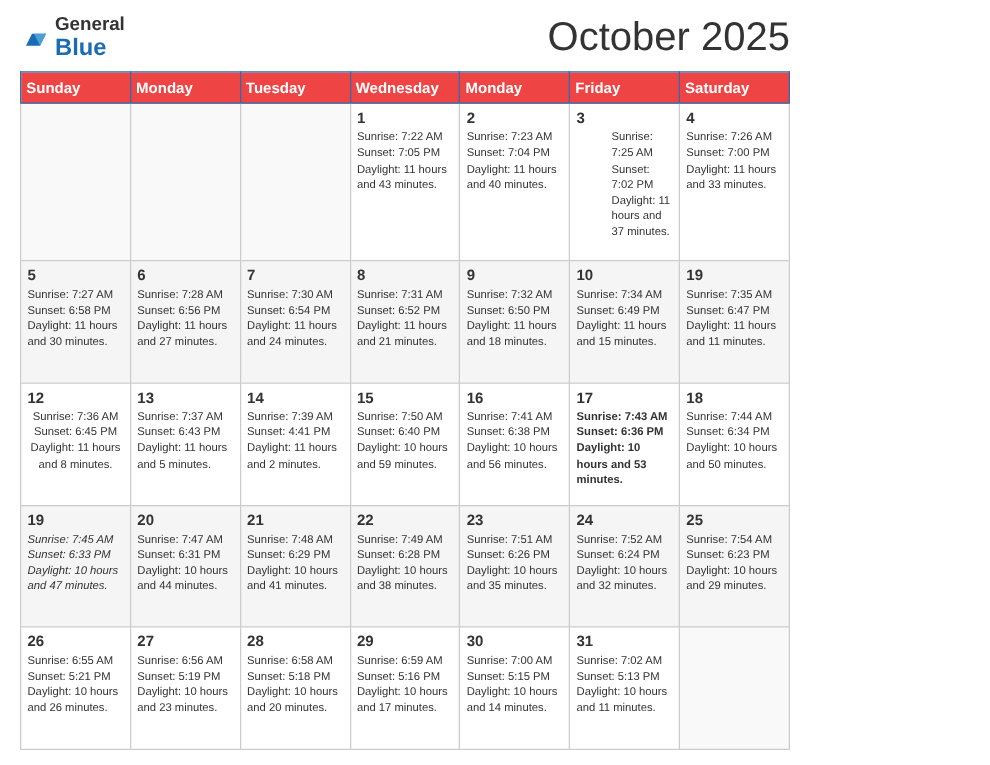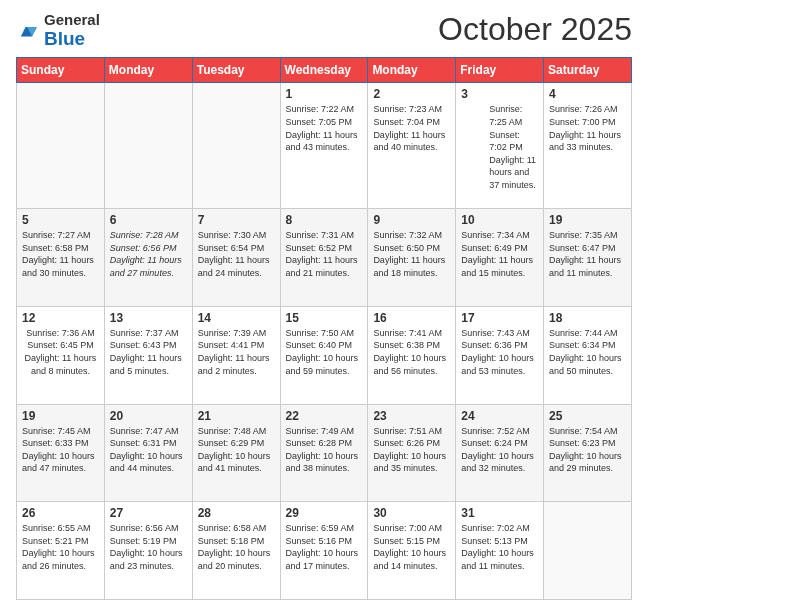--- a/index.html
+++ b/index.html
@@ -156,21 +156,21 @@
         </tr>
         <tr>
           <td>
             <span class="day-num">5</span>
             <div class="day-info" style="white-space: pre-line;">Sunrise: 7:27 AM
 Sunset: 6:58 PM
 Daylight: 11 hours and 30 minutes.</div>
           </td>
           <td>
             <span class="day-num">6</span>
-            <div class="day-info" style="white-space: pre-line; font-style: italic;">Sunrise: 7:28 AM
+            <div class="day-info" style="white-space: pre-line;">Sunrise: 7:28 AM
 Sunset: 6:56 PM
 Daylight: 11 hours and 27 minutes.</div>
           </td>
           <td>
             <span class="day-num">7</span>
             <div class="day-info" style="white-space: pre-line;">Sunrise: 7:30 AM
 Sunset: 6:54 PM
 Daylight: 11 hours and 24 minutes.</div>
           </td>
           <td>
@@ -224,35 +224,35 @@
 Daylight: 10 hours and 59 minutes.</div>
           </td>
           <td>
             <span class="day-num">16</span>
             <div class="day-info" style="white-space: pre-line;">Sunrise: 7:41 AM
 Sunset: 6:38 PM
 Daylight: 10 hours and 56 minutes.</div>
           </td>
           <td>
             <span class="day-num">17</span>
-            <div class="day-info" style="white-space: pre-line;">Sunrise: 7:43 AM
+            <div class="day-info" style="white-space: pre-line; font-weight: bold;">Sunrise: 7:43 AM
 Sunset: 6:36 PM
 Daylight: 10 hours and 53 minutes.</div>
           </td>
           <td>
             <span class="day-num">18</span>
             <div class="day-info" style="white-space: pre-line;">Sunrise: 7:44 AM
 Sunset: 6:34 PM
 Daylight: 10 hours and 50 minutes.</div>
           </td>
         </tr>
         <tr>
           <td>
             <span class="day-num">19</span>
-            <div class="day-info" style="white-space: pre-line;">Sunrise: 7:45 AM
+            <div class="day-info" style="white-space: pre-line; font-style: italic;">Sunrise: 7:45 AM
 Sunset: 6:33 PM
 Daylight: 10 hours and 47 minutes.</div>
           </td>
           <td>
             <span class="day-num">20</span>
             <div class="day-info" style="white-space: pre-line;">Sunrise: 7:47 AM
 Sunset: 6:31 PM
 Daylight: 10 hours and 44 minutes.</div>
           </td>
           <td>

